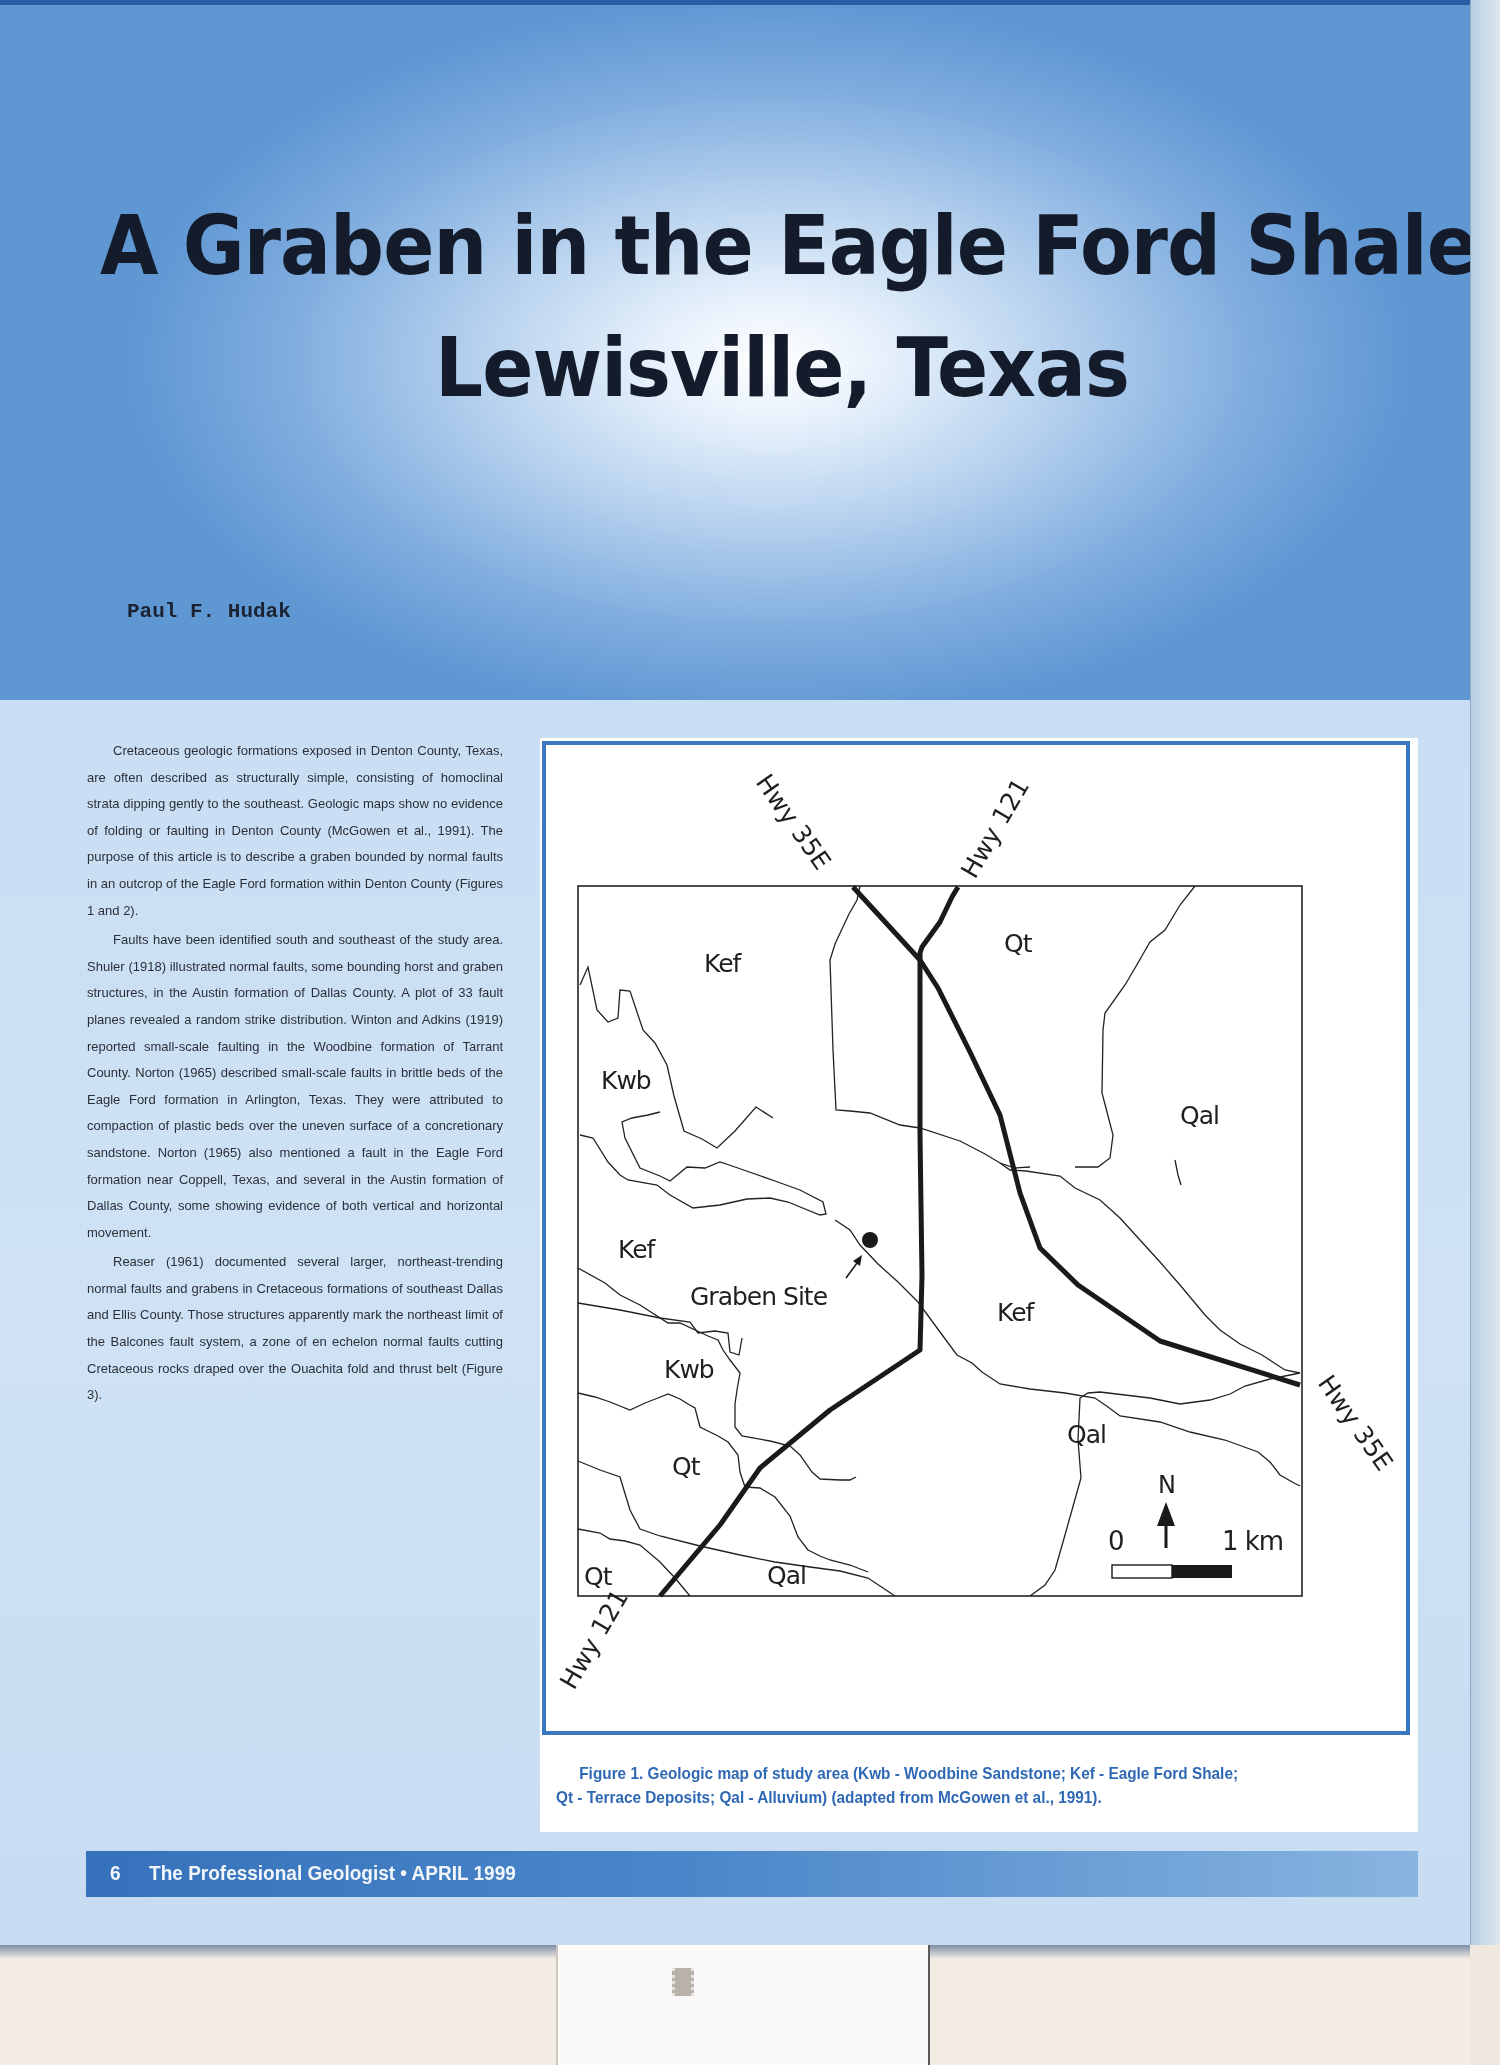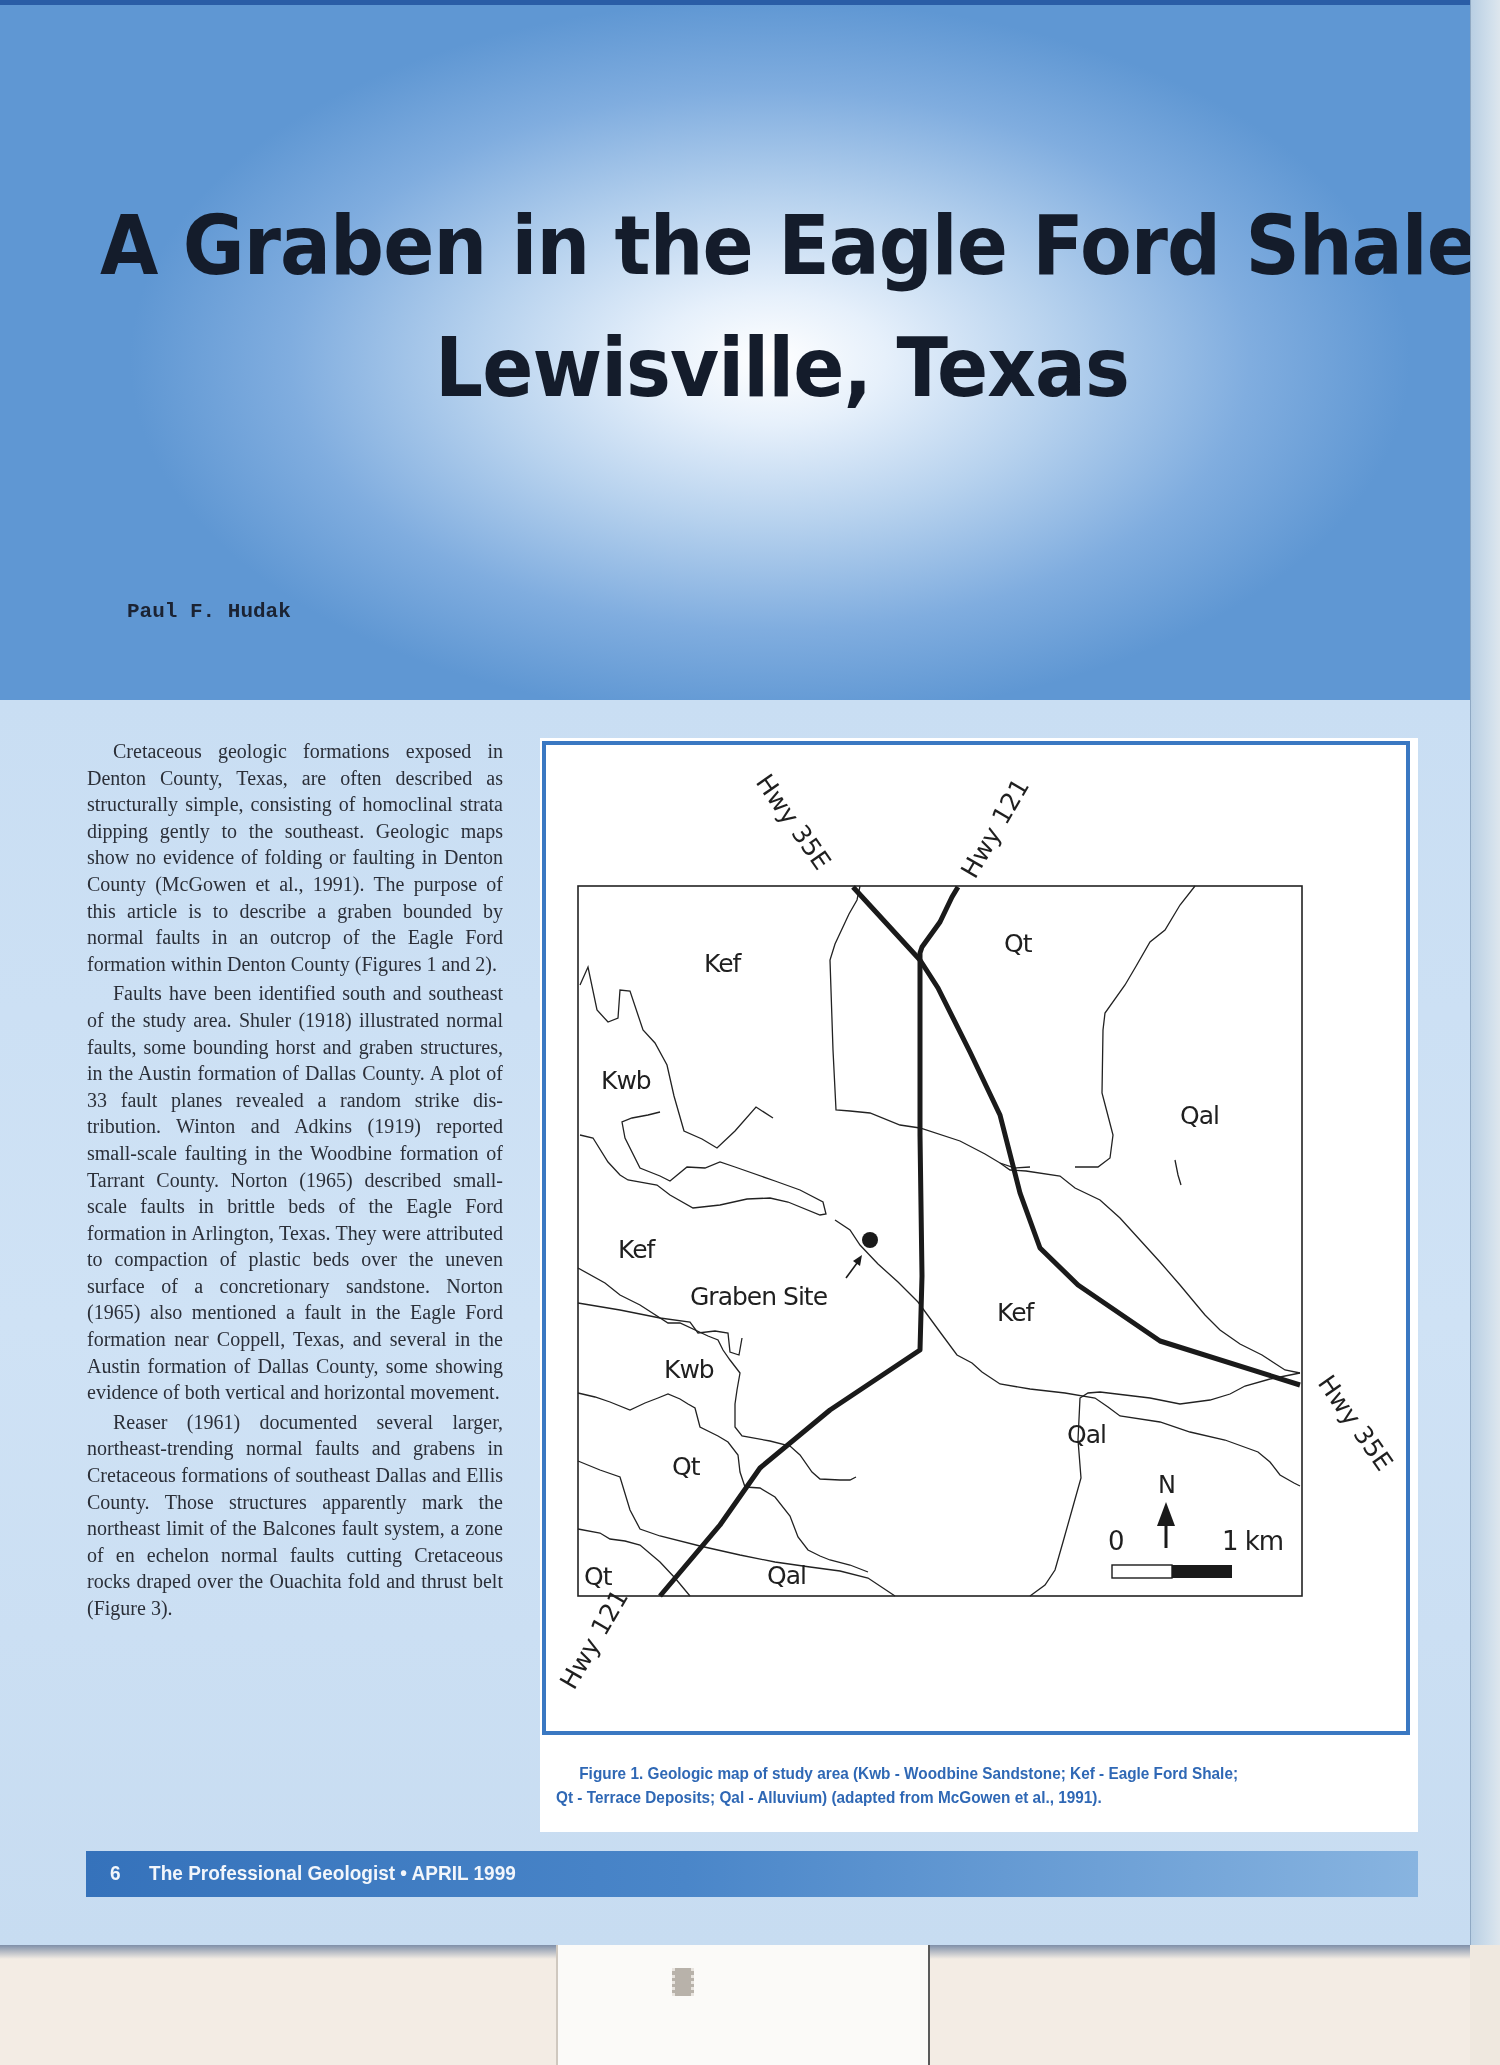--- a/index.html
+++ b/index.html
@@ -33,21 +33,21 @@
     position:absolute; left:87px; top:600px;
     font-family:Liberation Mono, monospace; font-weight:bold;
     font-size:21px; color:#1b2333;margin-left:40px;
   }
   .body-panel {
     position:absolute; left:0; top:700px; width:1470px; height:1245px;
     background:linear-gradient(180deg,#c9def3 0%, #cfe2f5 50%, #c7dcf1 100%);
   }
   .col-text {
     position:absolute; left:87px; top:738px; width:416px;
-    font-family:Liberation Serif, serif; font-size:20px; line-height:26.6px;
+    font-family:Liberation Sans, sans-serif; font-size:13px; line-height:26.6px;
     color:#2b2f38; text-align:justify; hyphens:manual;
   }
   .col-text p { margin:0 0 3px 0; text-indent:26px; }
 
   .figure-wrap {
     position:absolute; left:540px; top:738px; width:878px; height:1094px;
     background:#ffffff;
   }
   .figure-box {
     position:absolute; left:542px; top:741px; width:868px; height:994px;

